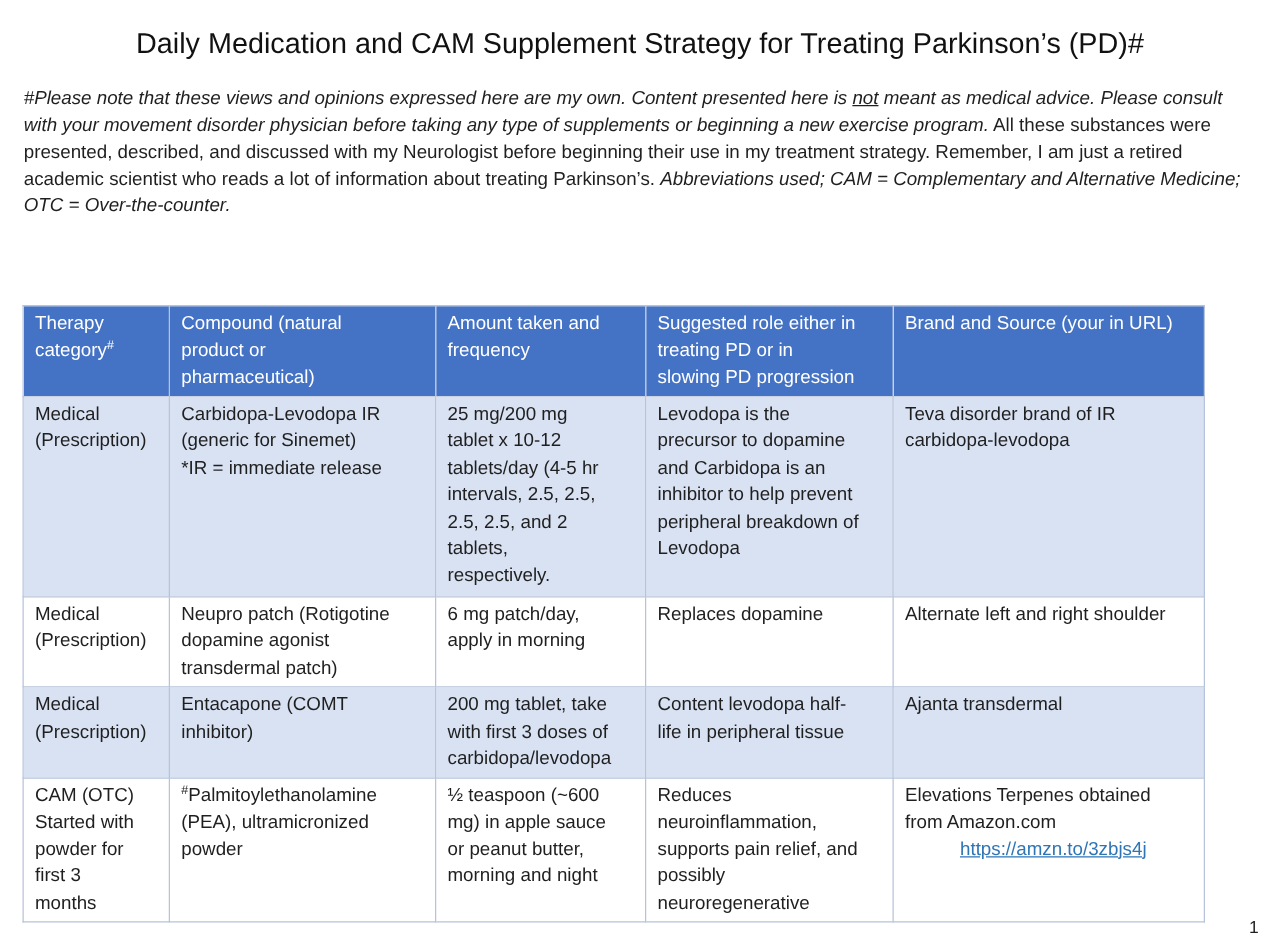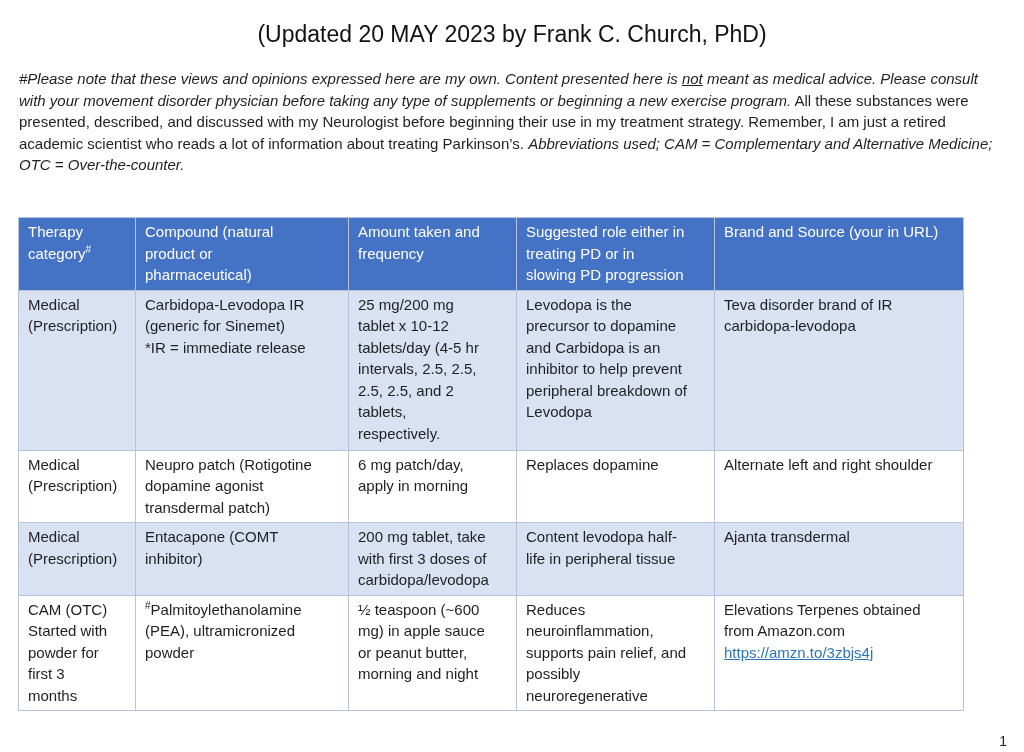--- a/index.html
+++ b/index.html
@@ -30,21 +30,21 @@
     width: 987px;
     font-size: 15px;
     line-height: 21.6px;
     color: #1f1f1f;
   }
   .i { font-style: italic; }
   .u { text-decoration: underline; }
   table.med-table {
     position: absolute;
     left: 18px;
-    top: 217px;
+    top: 244px;
     width: 945px;
     border-collapse: collapse;
     table-layout: fixed;
     font-size: 15px;
     line-height: 21.5px;
   }
   .med-table th, .med-table td {
     border: 1px solid var(--border, #b7c3da);
     vertical-align: top;
     text-align: left;
@@ -57,41 +57,41 @@
     background: var(--header_bg, #4472C4);
     color: var(--header_text, #ffffff);
   }
   .med-table thead tr { height: 69px; }
   .med-table tbody tr:nth-child(1) { height: 160px; }
   .med-table tbody tr:nth-child(2) { height: 69px; }
   .med-table tbody tr:nth-child(3) { height: 69px; }
   .med-table tbody tr:nth-child(4) { height: 113px; }
   .med-table tbody tr.band td { background: var(--band_bg, #D9E2F3); }
   .med-table sup { font-size: 10px; line-height: 0; vertical-align: super; }
-  a.cell-link { color: var(--link, #2E75B6); text-decoration: underline; cursor: pointer; }
+  a.cell-link { color: var(--link, #2E75B6); text-decoration: underline; cursor: pointer; margin-left: 44px; }
   .page-number {
     position: absolute;
     right: 17px;
     bottom: 3px;
     font-size: 14px;
     color: #1f1f1f;
   }
   .col-1 { width: 117px; }
   .col-2 { width: 213px; }
   .col-3 { width: 168px; }
   .col-4 { width: 198px; }
   .col-5 { width: 249px; }
 </style>
 </head>
 <body>
 
 <div class="page">
 
   <h1 class="doc-title">
-    <span class="tline">(Updated 20 MAY 2023 by Frank C. Church, PhD)</span>
+    <span class="tline">Daily Medication and CAM Supplement Strategy for Treating Parkinson’s (PD)#</span>
   </h1>
 
   <p class="disclaimer"><span class="i">#Please note that these views and opinions expressed here are my own. Content presented here is </span><span class="i u">not</span><span class="i"> meant as medical advice. Please consult with your movement disorder physician before taking any type of supplements or beginning a new exercise program.</span><span> All these substances were presented, described, and discussed with my Neurologist before beginning their use in my treatment strategy. Remember, I am just a retired academic scientist who reads a lot of information about treating Parkinson’s. </span><span class="i">Abbreviations used; CAM = Complementary and Alternative Medicine; OTC = Over-the-counter.</span></p>
 
   <table class="med-table">
     <colgroup>
       <col class="col-1">
         <col class="col-2">
         <col class="col-3">
         <col class="col-4">

